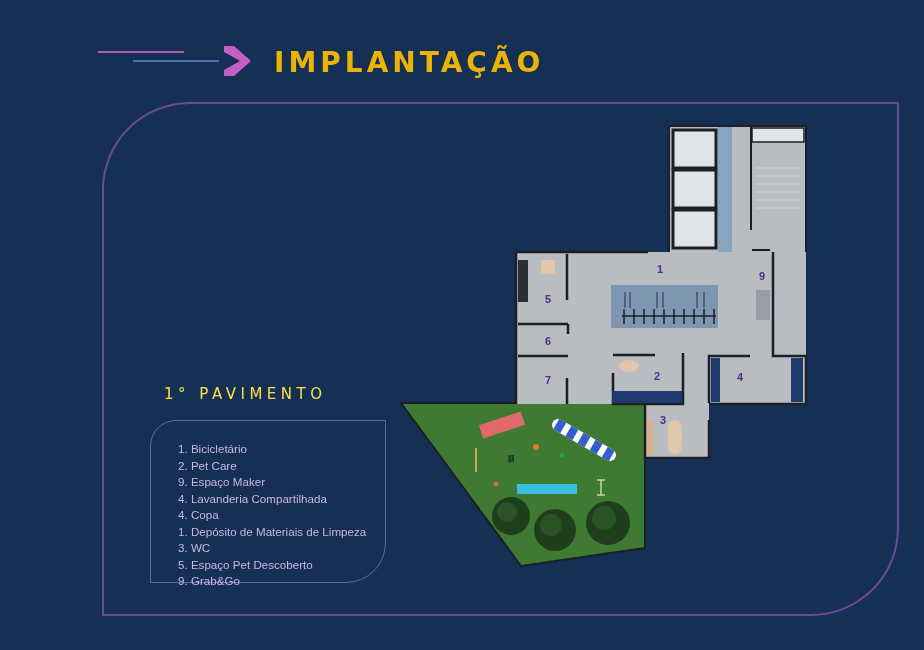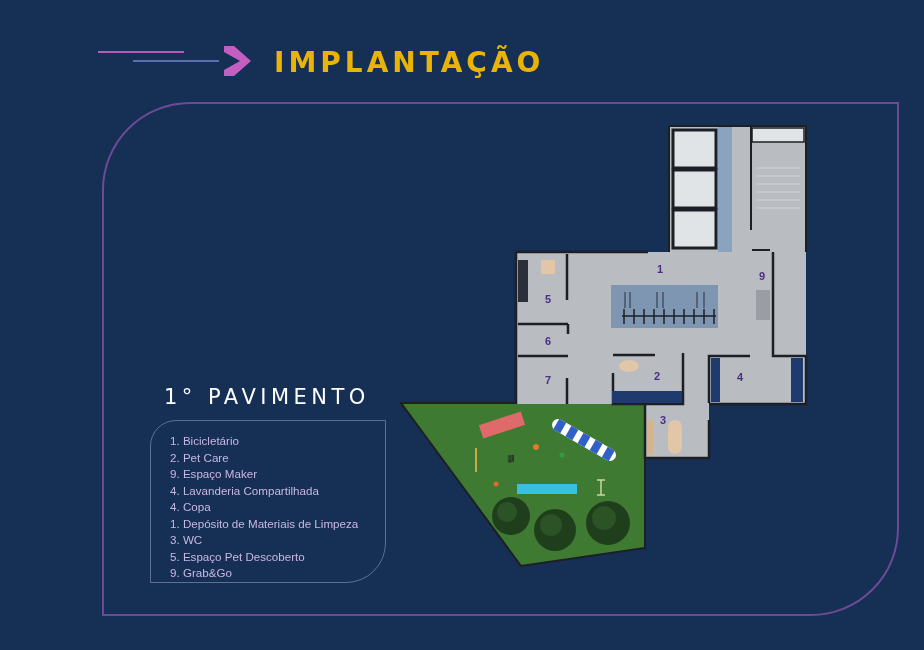--- a/index.html
+++ b/index.html
@@ -18,29 +18,29 @@
     font-size: 28px; letter-spacing: 4px; color: #eab308; margin-top: 8px;
   }
   .frame {
     position: absolute; left: 102px; top: 102px; width: 797px; height: 514px;
     border: 2px solid #6d4a96;
     border-top-left-radius: 88px; border-bottom-right-radius: 88px;
     box-sizing: border-box;
   }
   .pav-title {
     position: absolute; left: 164px; top: 385px;
-    font-size: 21px; letter-spacing: 4.5px; color: #ffffff;
+    font-size: 15px; letter-spacing: 4.5px; color: #fde047;
   }
   .legend-box {
     position: absolute; left: 150px; top: 420px; width: 236px; height: 163px;
     border: 1.5px solid #5c6f9a; box-sizing: border-box;
     border-top-left-radius: 26px; border-bottom-right-radius: 40px;
   }
   .legend-list {
-    position: absolute; left: 166px; top: 429px; margin: 4px; padding: 0; list-style: none;
+    position: absolute; left: 166px; top: 429px; margin: 12px; padding: 0; list-style: none;
   }
   .legend-list li {
     font-family: "Liberation Sans", sans-serif;
     font-size: 11.6px; line-height: 16.5px; color: #c9b6e4;
     white-space: nowrap;
   }
   .plan { position: absolute; left: 0; top: 0; width: 924px; height: 650px; }
 </style>
 </head>
 <body>

